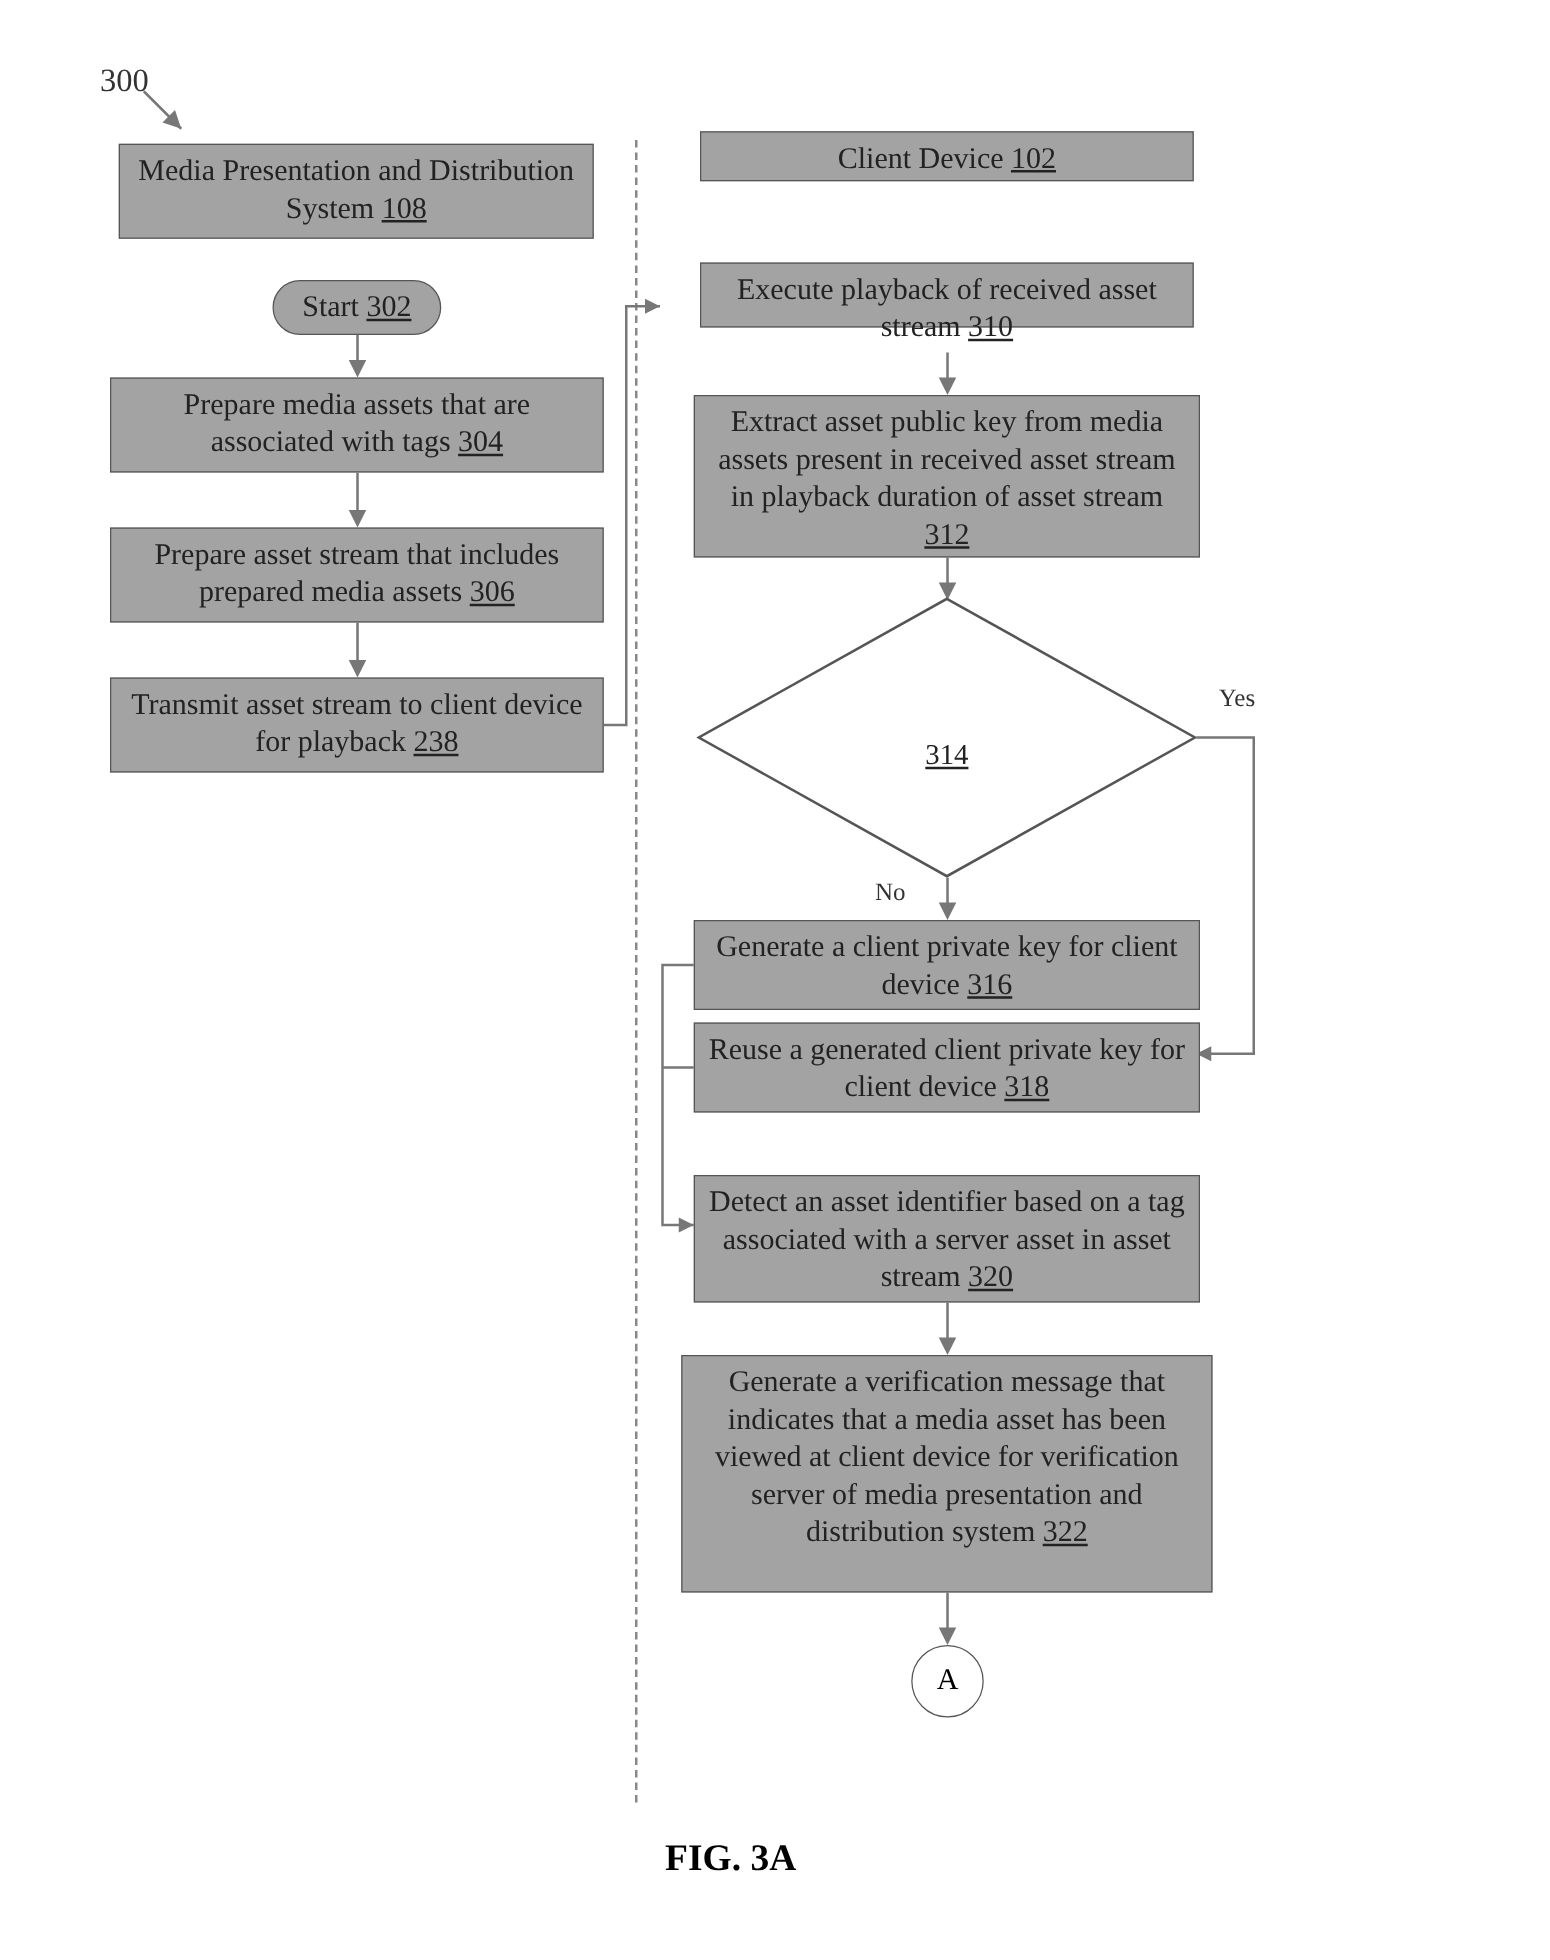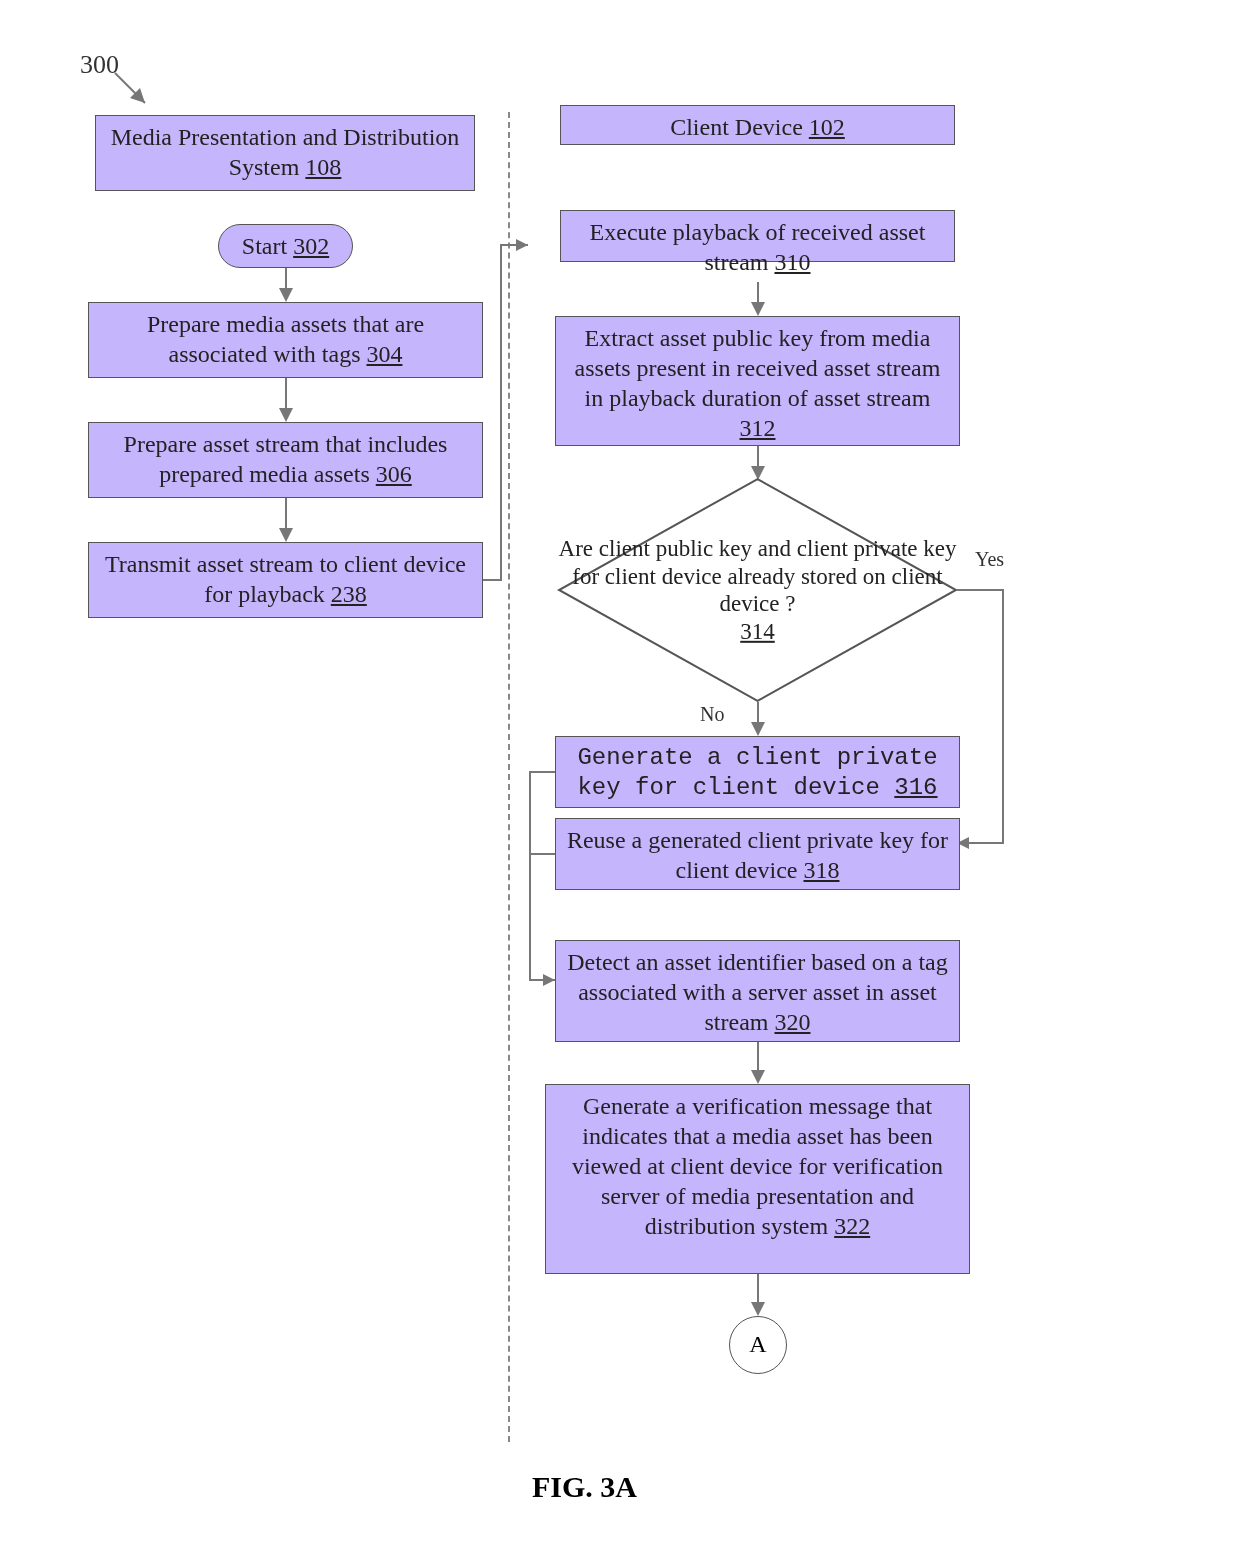--- a/index.html
+++ b/index.html
@@ -13,21 +13,21 @@
   }
   .box {
     position: absolute;
     border: 1.5px solid #555;
     text-align: center;
     padding: 6px 8px;
     box-sizing: border-box;
     font-size: 24px;
     line-height: 1.25;
     color: #222;
-    background: #c4b5fd;
+    background: #a3a3a3;
   }
   .box .ref { text-decoration: underline; }
   .rounded { border-radius: 22px; }
   .fignum {
     position: absolute;
     font-size: 26px;
     color: #333;
   }
   .arrowline {
     position: absolute;
@@ -152,36 +152,36 @@
 <div class="arrowline" style="left:757px; top:446px; width:2px; height:22px;"></div>
 <div class="arrowhead-d" style="left:751px; top:466px;"></div>
 
 <div class="diamond-wrap" style="left:555px; top:475px; width:405px; height:230px;">
   <div class="diamond">
     <svg viewBox="0 0 100 57" preserveAspectRatio="none">
       <polygon points="50,1 99,28.5 50,56 1,28.5" fill="#fff" stroke="#555" stroke-width="0.5"></polygon>
     </svg>
   </div>
   <div class="diamond-text">
-    <span>Are client public key and client private key for client device already stored on client device ?</span><br>
+    <br>
     <span class="ref" style="text-decoration:underline;">314</span>
   </div>
 </div>
 
 <div class="label" style="left:975px; top:548px;">Yes</div>
 <svg class="arrowline-svg" style="left:955px; top:588px; width:60px; height:270px;">
   <polyline points="2,2 48,2 48,255 2,255" fill="none" stroke="#777" stroke-width="2"></polyline>
   <polygon points="2,255 14,249 14,261" fill="#777"></polygon>
 </svg>
 
 <div class="label" style="left:700px; top:703px;">No</div>
 <div class="arrowline" style="left:757px; top:702px; width:2px; height:22px;"></div>
 <div class="arrowhead-d" style="left:751px; top:722px;"></div>
 
-<div class="box" style="left:555px; top:736px; width:405px; height:72px;font-family:Liberation Mono, monospace;">
+<div class="box" style="left:555px; top:736px; width:405px; height:72px;">
   <span>Generate a client private key for client device</span> 
   <span class="ref">316</span>
 </div>
 
 <div class="box" style="left:555px; top:818px; width:405px; height:72px;">
   <span>Reuse a generated client private key for client device</span> 
   <span class="ref">318</span>
 </div>
 
 <svg class="arrowline-svg" style="left:522px; top:770px; width:40px; height:225px;">

